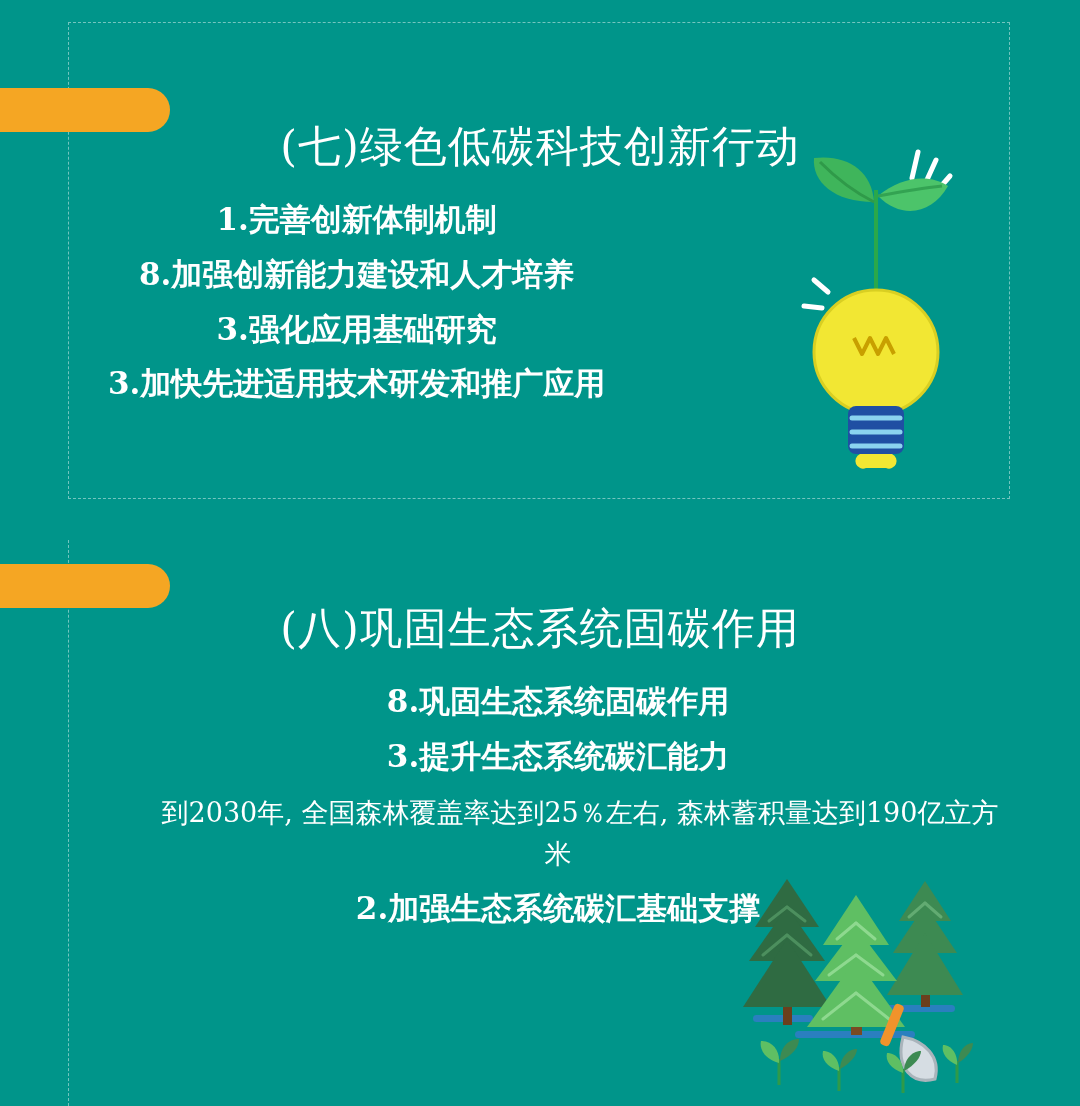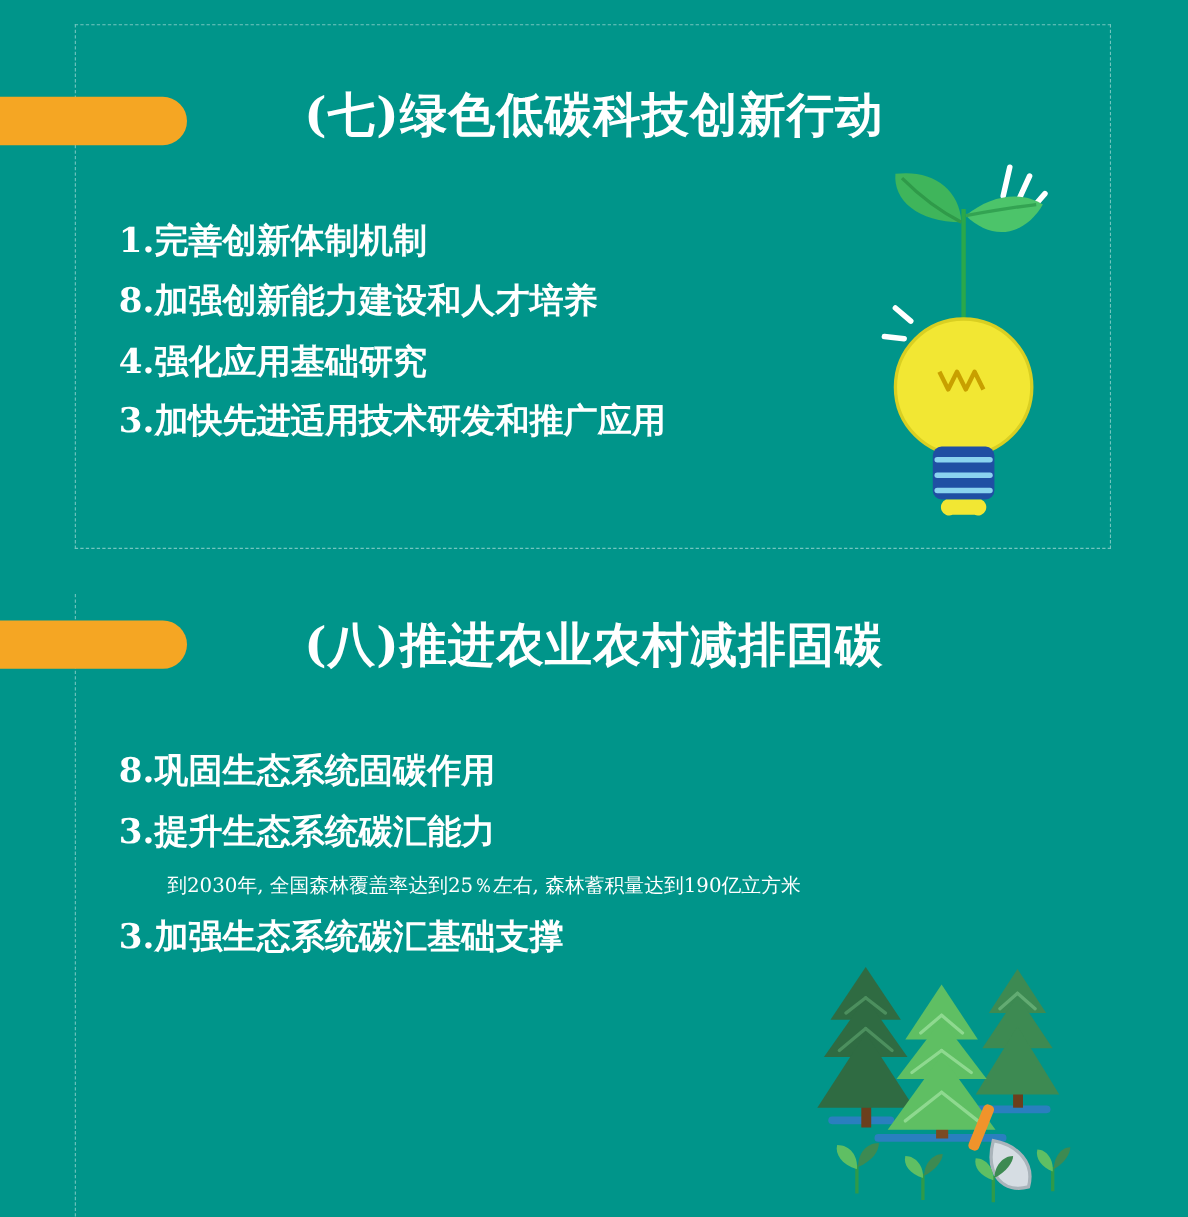--- a/index.html
+++ b/index.html
@@ -53,45 +53,47 @@
     border-bottom-right-radius: 22px;
   }
   .tab-1 { top: 88px; }
   .tab-2 { top: 564px; }
 
   .section-title {
     position: absolute;
     width: 100%;
     text-align: center;
     color: #ffffff;
-    font-weight: bold;
+    font-weight: normal;
     font-size: 43px;
     letter-spacing: 1px;
     font-family: "DejaVu Serif", "Liberation Serif", serif;
+    margin-top: 42px;
   }
   .title-1 { top: 76px; }
   .title-2 { top: 558px; }
 
   .list {
     position: absolute;
     left: 108px;
     color: #ffffff;
     font-weight: bold;
     font-family: "DejaVu Serif", "Liberation Serif", serif;
+    text-align: center;
   }
   .list-1 { top: 200px; font-size: 31px; }
   .list-2 { top: 682px; font-size: 31px; }
 
   .list-item {
     margin-bottom: 16px;
     line-height: 1.25;
     white-space: nowrap;
   }
   .note {
-    font-size: 18px;
+    font-size: 27px;
     font-weight: normal;
     line-height: 1.55;
     white-space: normal;
     width: 900px;
     margin: 4px 0 14px 0;
   }
   .note .indent { display: inline-block; width: 44px; }
 
   
   .bulb {
@@ -120,21 +122,21 @@
   <div class="panel panel-2"></div>
 
   <div class="tab tab-1"></div>
   <div class="tab tab-2"></div>
 
   <div class="section-title title-1">(七)绿色低碳科技创新行动</div>
 
   <div class="list list-1">
     <div class="list-item">1.完善创新体制机制</div>
     <div class="list-item">8.加强创新能力建设和人才培养</div>
-    <div class="list-item">4.强化应用基础研究</div>
+    <div class="list-item">3.强化应用基础研究</div>
     <div class="list-item">3.加快先进适用技术研发和推广应用</div>
   </div>
 
   <div class="bulb">
     <svg width="180" height="345" viewBox="0 0 180 345" xmlns="http://www.w3.org/2000/svg">
 
       <g stroke="#ffffff" stroke-width="5" stroke-linecap="round">
         <line x1="128" y1="22" x2="122" y2="48"></line>
         <line x1="146" y1="30" x2="136" y2="52"></line>
         <line x1="160" y1="46" x2="146" y2="62"></line>
@@ -161,27 +163,27 @@
       <rect x="58" y="276" width="56" height="48" rx="8" fill="#1f4fa3"></rect>
       <g stroke="#8ad3ef" stroke-width="5" stroke-linecap="round">
         <line x1="62" y1="288" x2="110" y2="288"></line>
         <line x1="62" y1="302" x2="110" y2="302"></line>
         <line x1="62" y1="316" x2="110" y2="316"></line>
       </g>
       <path d="M70 324 h32 a6 6 0 0 1 -6 14 h-20 a6 6 0 0 1 -6 -14 z" fill="#f2e733"></path>
     </svg>
   </div>
 
-  <div class="section-title title-2">(八)推进农业农村减排固碳</div>
+  <div class="section-title title-2">(八)巩固生态系统固碳作用</div>
 
   <div class="list list-2">
     <div class="list-item">8.巩固生态系统固碳作用</div>
     <div class="list-item">3.提升生态系统碳汇能力</div>
     <div class="note"><span class="indent"></span><span>到2030年, 全国森林覆盖率达到25％左右, 森林蓄积量达到190亿立方米</span></div>
-    <div class="list-item">3.加强生态系统碳汇基础支撑</div>
+    <div class="list-item">2.加强生态系统碳汇基础支撑</div>
   </div>
 
   <div class="trees">
     <svg width="250" height="245" viewBox="0 0 250 245" xmlns="http://www.w3.org/2000/svg">
 
       <rect x="18" y="160" width="60" height="7" rx="3.5" fill="#2a7fbf"></rect>
       <rect x="60" y="176" width="120" height="7" rx="3.5" fill="#2a7fbf"></rect>
       <rect x="150" y="150" width="70" height="7" rx="3.5" fill="#2a7fbf"></rect>
 
       <rect x="48" y="150" width="9" height="20" fill="#6b3f1d"></rect>

